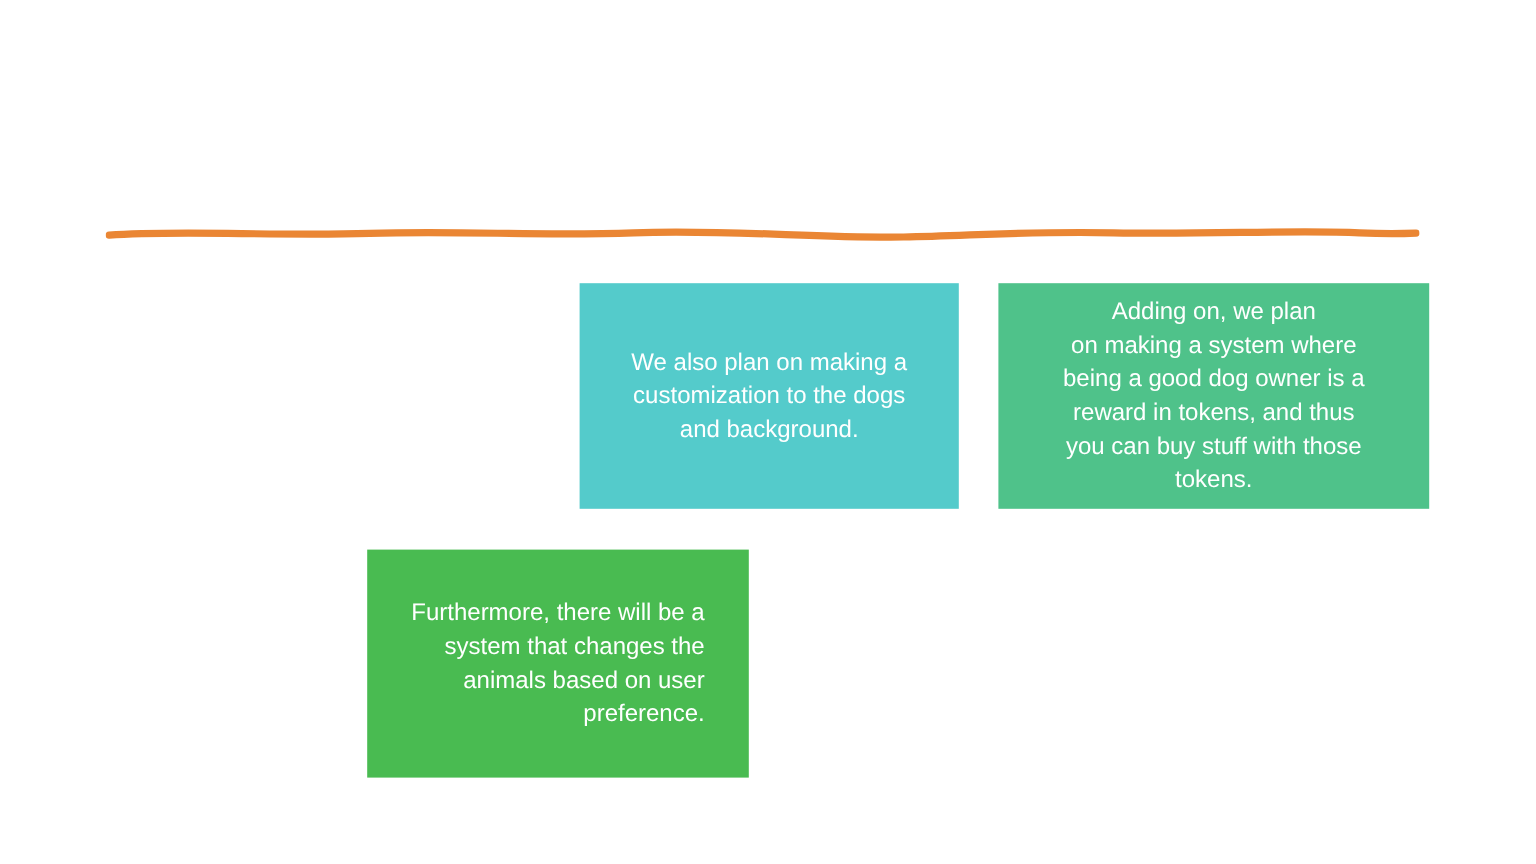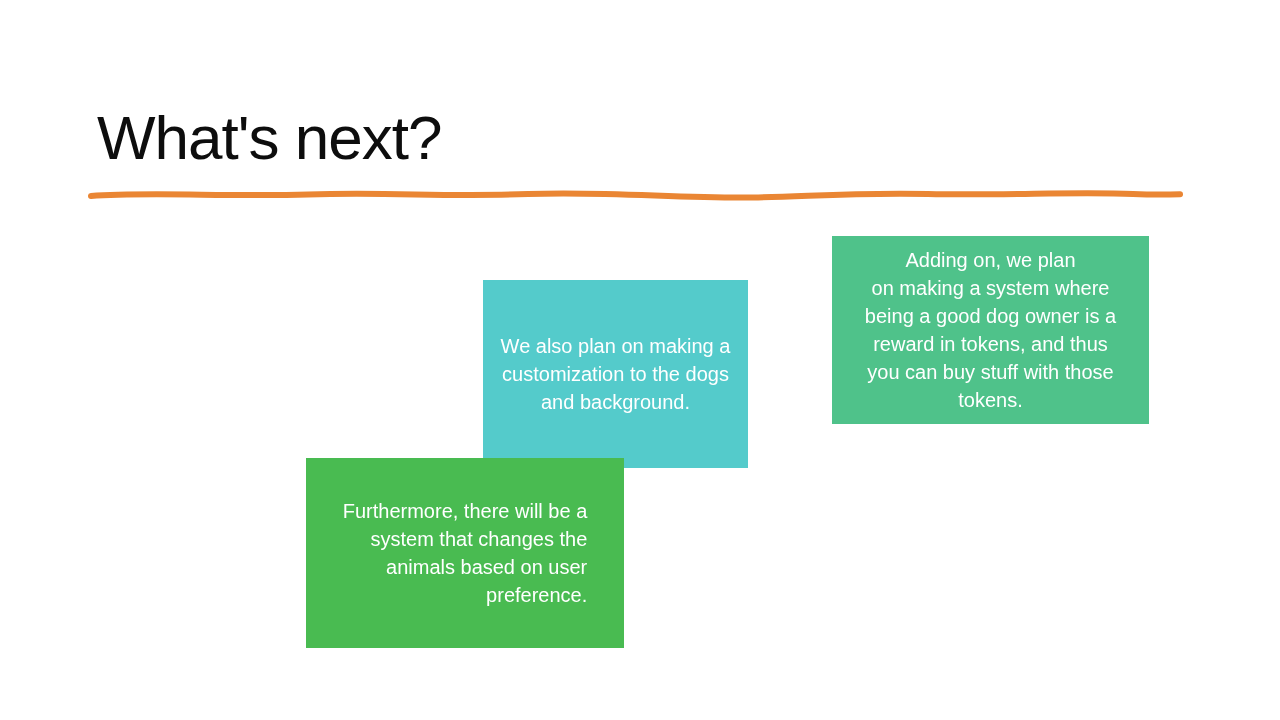--- a/index.html
+++ b/index.html
@@ -42,32 +42,31 @@
     text-align: center;
     color: #ffffff;
     font-size: 20px;
     line-height: 28px;
     padding: 0 10px;
     box-sizing: border-box;
     white-space: pre-line;
   }
   
   .box-1 { left: 131px; top: 236px; width: 318px; height: 188px; }
-  .box-2 { left: 483px; top: 236px; width: 265px; height: 188px; margin-top: 44px; }
-  .box-3 { left: 832px; top: 236px; width: 317px; height: 188px; }
+  .box-2 { left: 483px; top: 236px; width: 316px; height: 188px; }
+  .box-3 { left: 832px; top: 236px; width: 359px; height: 188px; }
   
   .box-4 { left: 306px; top: 458px; width: 318px; height: 190px; }
   .box-5 { left: 656px; top: 458px; width: 319px; height: 190px; }
 </style>
 </head>
 <body>
 
 <div class="slide" style="background-color: rgb(255, 255, 255);">
 
-  <h1 class="slide-title" style="color: rgb(13, 13, 13);">What's next?</h1>
 
   <svg class="divider" viewBox="0 0 1095 20" preserveAspectRatio="none" aria-hidden="true">
     <path d="M3,11 C60,6.5 140,12 220,9.5 C300,7 360,12 440,9 C520,6 590,13.5 665,12.5 C720,11.7 760,7.5 840,9 C920,10.5 990,6.5 1045,9 C1070,10.1 1085,9.5 1092,9.2" fill="none" stroke-width="6" stroke-linecap="round" stroke="#ea8634"></path>
   </svg>
 
 
   <div class="text-box box-2" style="background-color: rgb(84, 203, 203);">We also plan on making a
 customization to the dogs
 and background.</div>
 

